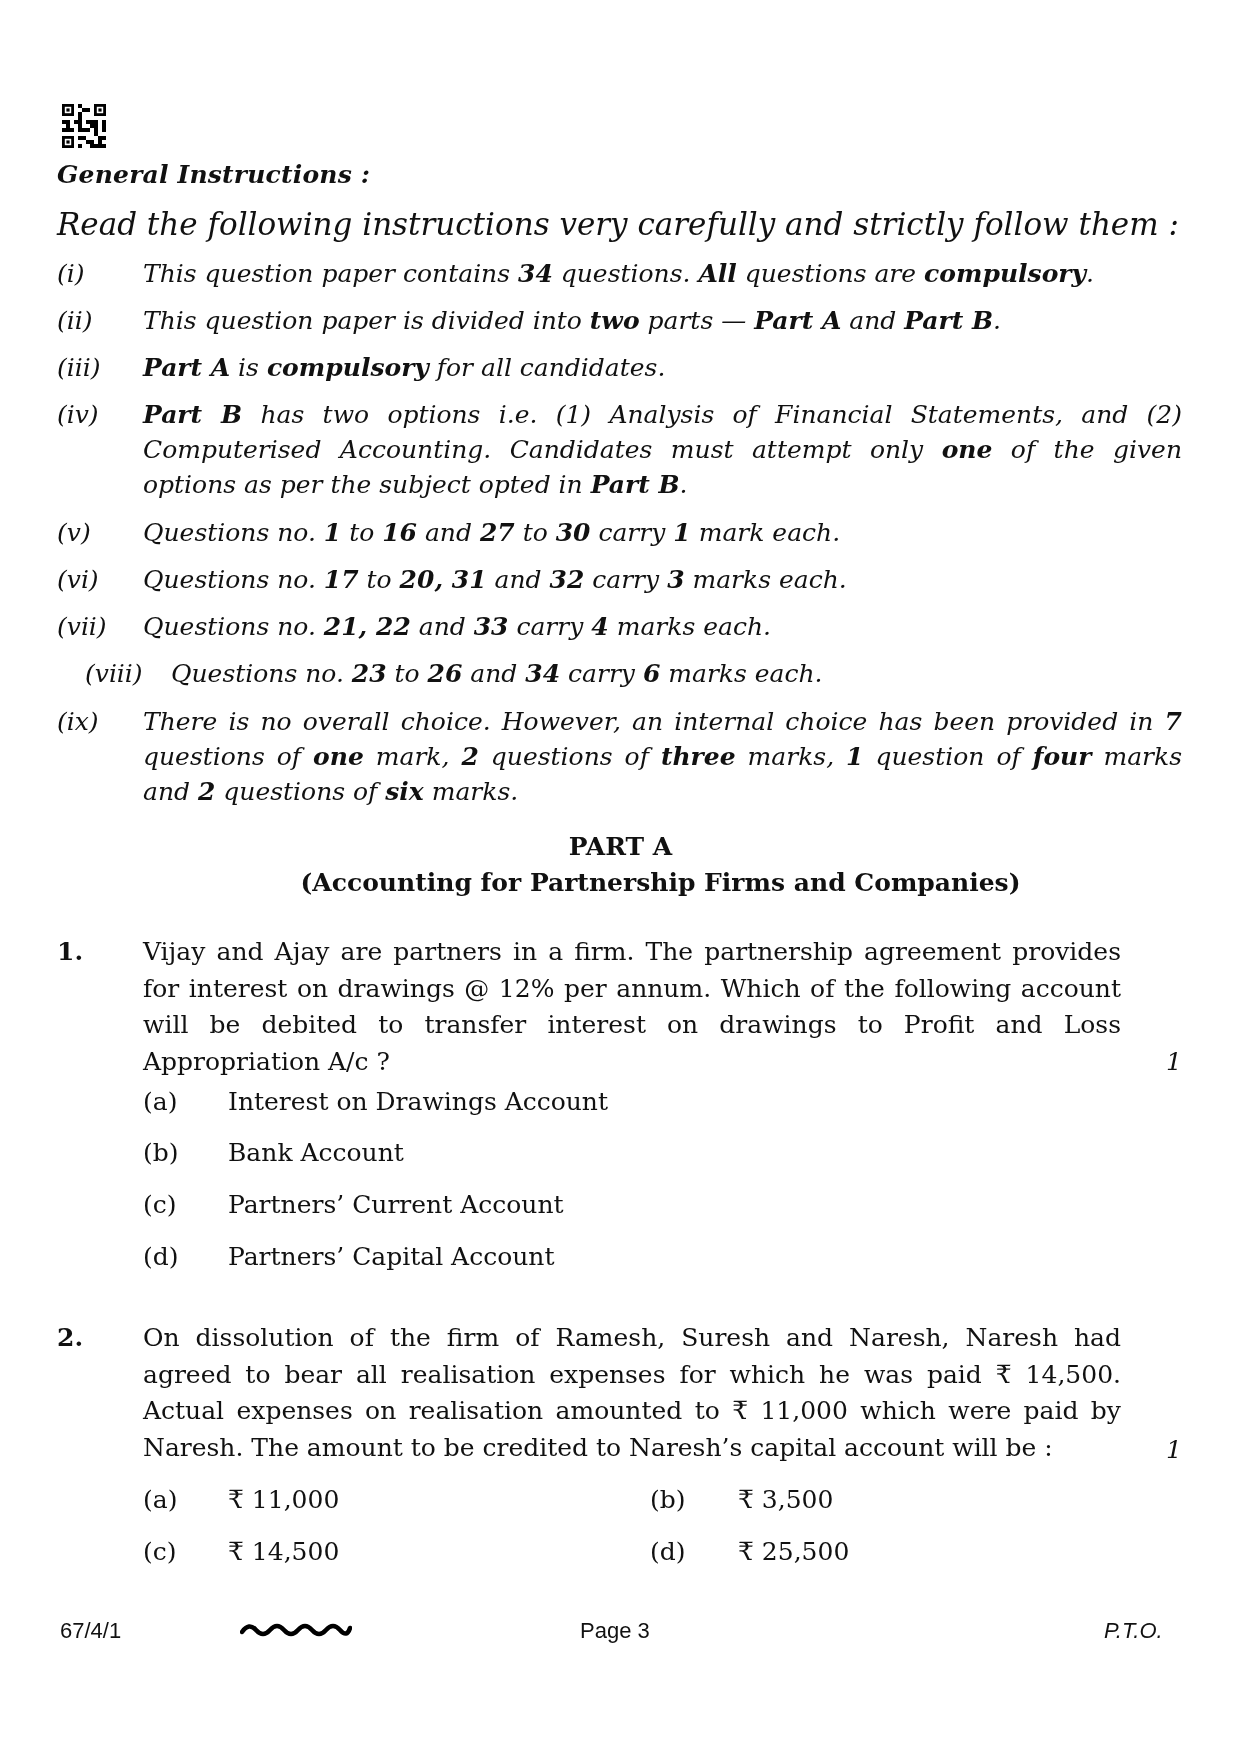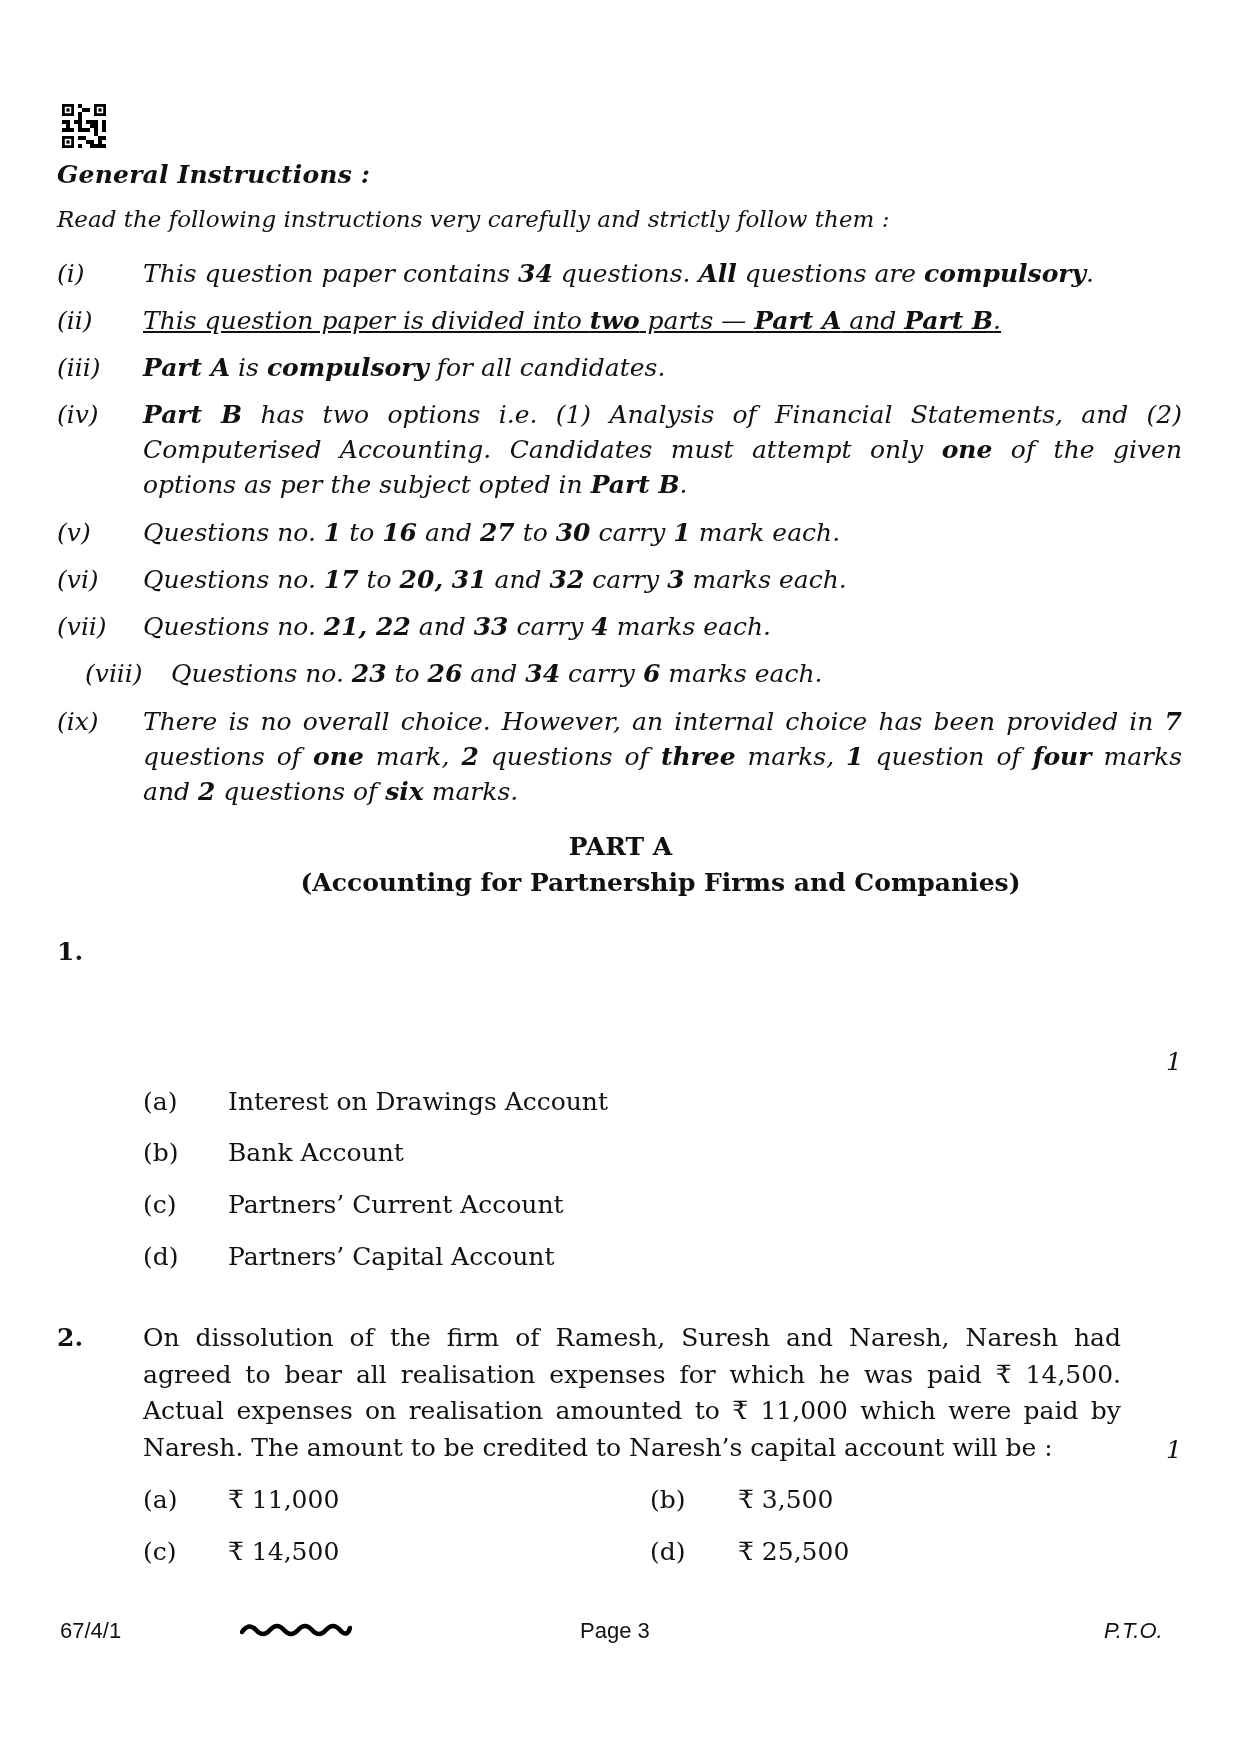--- a/index.html
+++ b/index.html
@@ -3,21 +3,21 @@
 <meta charset="utf-8">
 <style>
   html, body { margin: 0; padding: 0; background: #ffffff; }
   body {
     width: 1241px; height: 1755px; position: relative; overflow: hidden;
     font-family: "DejaVu Serif", "Liberation Serif", serif; color: #111;
   }
   .abs { position: absolute; }
   .qr { left: 62px; top: 104px; width: 44px; height: 44px; }
   .gi-title { left: 57px; top: 160px; font-size: 25px; font-weight: bold; font-style: italic; letter-spacing: 0.2px; }
-  .gi-lead { left: 57px; top: 206px; font-size: 23px; font-style: italic; }
+  .gi-lead { left: 57px; top: 206px; font-size: 31px; font-style: italic; }
   .inst { position: absolute; left: 57px; width: 1125px; font-size: 25px; font-style: italic; line-height: 35px; }
   .inst .num { position: absolute; left: 0; top: 0; }
   .inst .txt { margin-left: 86px; text-align: justify; text-align-last: left; }
   b { font-weight: bold; }
   .part-title { left: 0; width: 1241px; text-align: center; top: 832px; font-size: 25px; font-weight: bold; }
   .part-sub { left: 0; width: 1241px; text-align: center; top: 868px; font-size: 25px; font-weight: bold; padding-left: 40px; }
   .q { position: absolute; left: 57px; width: 1125px; font-size: 25px; line-height: 36.5px; }
   .q .qnum { position: absolute; left: 0; top: 0; font-weight: bold; }
   .q .qtext { margin-left: 86px; width: 978px; text-align: justify; text-align-last: left; }
   .q .mark { position: absolute; right: 0; font-style: italic; }
@@ -68,21 +68,21 @@
 </div>
 
 <div class="abs gi-title">General Instructions :</div>
 <div class="abs gi-lead">Read the following instructions very carefully and strictly follow them :</div>
 
 <div id="instructions">
     <div class="inst" style="top: 256px;">
       <span class="num">(i)</span>
       <div class="txt">This question paper contains <b>34</b> questions. <b>All</b> questions are <b>compulsory</b>.</div>
     </div>
-    <div class="inst" style="top: 303px; text-decoration: underline;">
+    <div class="inst" style="top: 303px;">
       <span class="num">(ii)</span>
       <div class="txt">This question paper is divided into <b>two</b> parts — <b>Part A</b> and <b>Part B</b>.</div>
     </div>
     <div class="inst" style="top: 350px;">
       <span class="num">(iii)</span>
       <div class="txt"><b>Part A</b> is <b>compulsory</b> for all candidates.</div>
     </div>
     <div class="inst" style="top: 397px;">
       <span class="num">(iv)</span>
       <div class="txt"><b>Part B</b> has two options i.e. (1) Analysis of Financial Statements, and (2) Computerised Accounting. Candidates must attempt only <b>one</b> of the given options as per the subject opted in <b>Part B</b>.</div>
@@ -107,20 +107,21 @@
       <span class="num">(ix)</span>
       <div class="txt">There is no overall choice. However, an internal choice has been provided in <b>7</b> questions of <b>one</b> mark, <b>2</b> questions of <b>three</b> marks, <b>1</b> question of <b>four</b> marks and <b>2</b> questions of <b>six</b> marks.</div>
     </div>
   </div>
 
 <div class="abs part-title">PART A</div>
 <div class="abs part-sub">(Accounting for Partnership Firms and Companies)</div>
 
 <div class="q" style="top:934px;">
   <div class="qnum">1.</div>
+  <div class="qtext">Vijay and Ajay are partners in a firm. The partnership agreement provides for interest on drawings @ 12% per annum. Which of the following account will be debited to transfer interest on drawings to Profit and Loss Appropriation A/c ?</div>
   <div class="mark" style="top:110px;">1</div>
 </div>
 <div class="opt" style="left:143px; top:1087px;">
     <span class="ol">(a)</span>
     <span class="ot">Interest on Drawings Account</span>
   </div>
 <div class="opt" style="left:143px; top:1138px;">
     <span class="ol">(b)</span>
     <span class="ot">Bank Account</span>
   </div>

